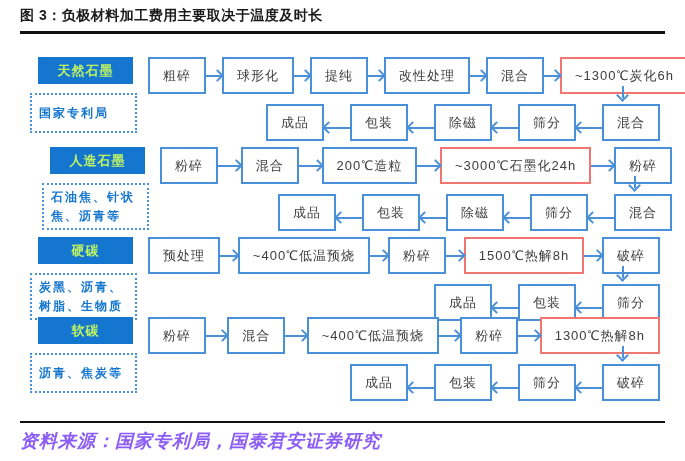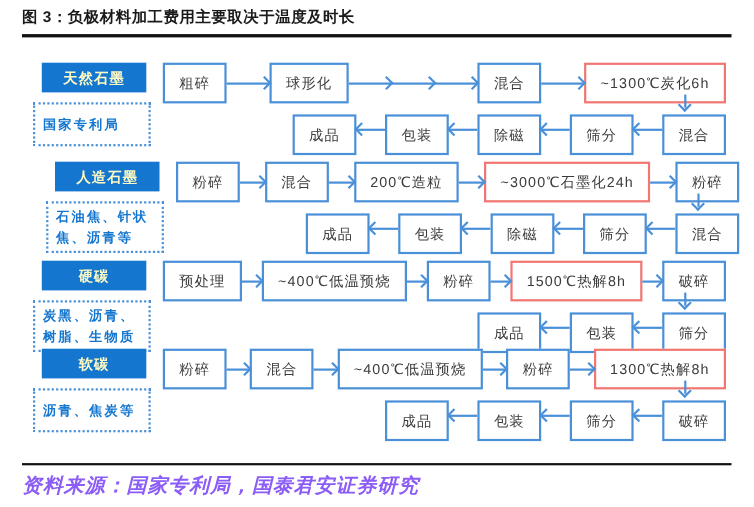--- a/index.html
+++ b/index.html
@@ -21,30 +21,30 @@
   .title-rule{position:absolute;left:20px;width:645px;top:31px;height:2.5px;background:#111;}
   .footer-rule{position:absolute;left:20px;width:645px;top:421px;height:2px;background:#111;}
   .source-note{
     position:absolute;left:20px;top:429px;font-size:18px;font-weight:bold;font-style:italic;
     font-family:"Liberation Serif", serif;color:#8b5cf6;letter-spacing:1px;
   }
   #diagram{position:absolute;left:0;top:0;width:685px;height:461px;}
   .row{position:absolute;left:0;width:685px;height:90px;}
   .cat-box{
     position:absolute;left:38px;top:0;width:95px;height:27px;box-sizing:border-box;
-    background:var(--accent-blue);color:#fef9c3;font-size:13px;font-weight:bold;
+    background:var(--accent-blue);color:#bef264;font-size:13px;font-weight:bold;
     display:flex;align-items:center;justify-content:center;letter-spacing:1px;
   }
   .mat-box{
     position:absolute;left:30px;top:36px;width:107px;min-height:40px;box-sizing:border-box;
     border:2px dotted var(--border-blue);color:var(--accent-blue);font-size:12px;font-weight:bold;
     display:flex;align-items:center;padding:3px 7px;line-height:1.55;letter-spacing:2px;
   }
   .flow-top{position:absolute;left:148px;top:0;width:512px;display:flex;align-items:center;}
-  .flow-bottom{position:absolute;right:25px;top:47px;display:flex;align-items:flex-start;}
+  .flow-bottom{position:absolute;right:25px;top:47px;display:flex;align-items:flex-end;}
   .pbox{
     height:37px;box-sizing:border-box;border:2px solid var(--border-blue);background:#fff;
     color:var(--box-text);font-size:13px;display:flex;align-items:center;justify-content:center;
     padding:0 13px;white-space:nowrap;letter-spacing:1px;flex:0 0 auto;
   }
   .pbox.hot{border-color:var(--hot-red);}
   .harrow{flex:1 1 20px;min-width:16px;height:27px;display:flex;align-items:center;}
   .flow-bottom .harrow{flex:0 0 26px;}
   .harrow .line{flex:1 1 auto;height:2px;background:var(--border-blue);}
   .chev{width:7px;height:7px;border-top:2px solid var(--border-blue);border-right:2px solid var(--border-blue);flex:0 0 auto;}
@@ -68,24 +68,26 @@
         <div class="pbox">粗碎</div>
         <div class="harrow">
           <div class="line"></div>
           <div class="chev chev-r"></div>
         </div>
         <div class="pbox">球形化</div>
         <div class="harrow">
           <div class="line"></div>
           <div class="chev chev-r"></div>
         </div>
-        <div class="harrow">
-          <div class="line"></div>
-          <div class="chev chev-r"></div>
-        </div>
+        <div class="pbox">提纯</div>
+        <div class="harrow">
+          <div class="line"></div>
+          <div class="chev chev-r"></div>
+        </div>
+        <div class="pbox">改性处理</div>
         <div class="harrow">
           <div class="line"></div>
           <div class="chev chev-r"></div>
         </div>
         <div class="pbox">混合</div>
         <div class="harrow">
           <div class="line"></div>
           <div class="chev chev-r"></div>
         </div>
         <div class="pbox hot">~1300℃炭化6h</div>

